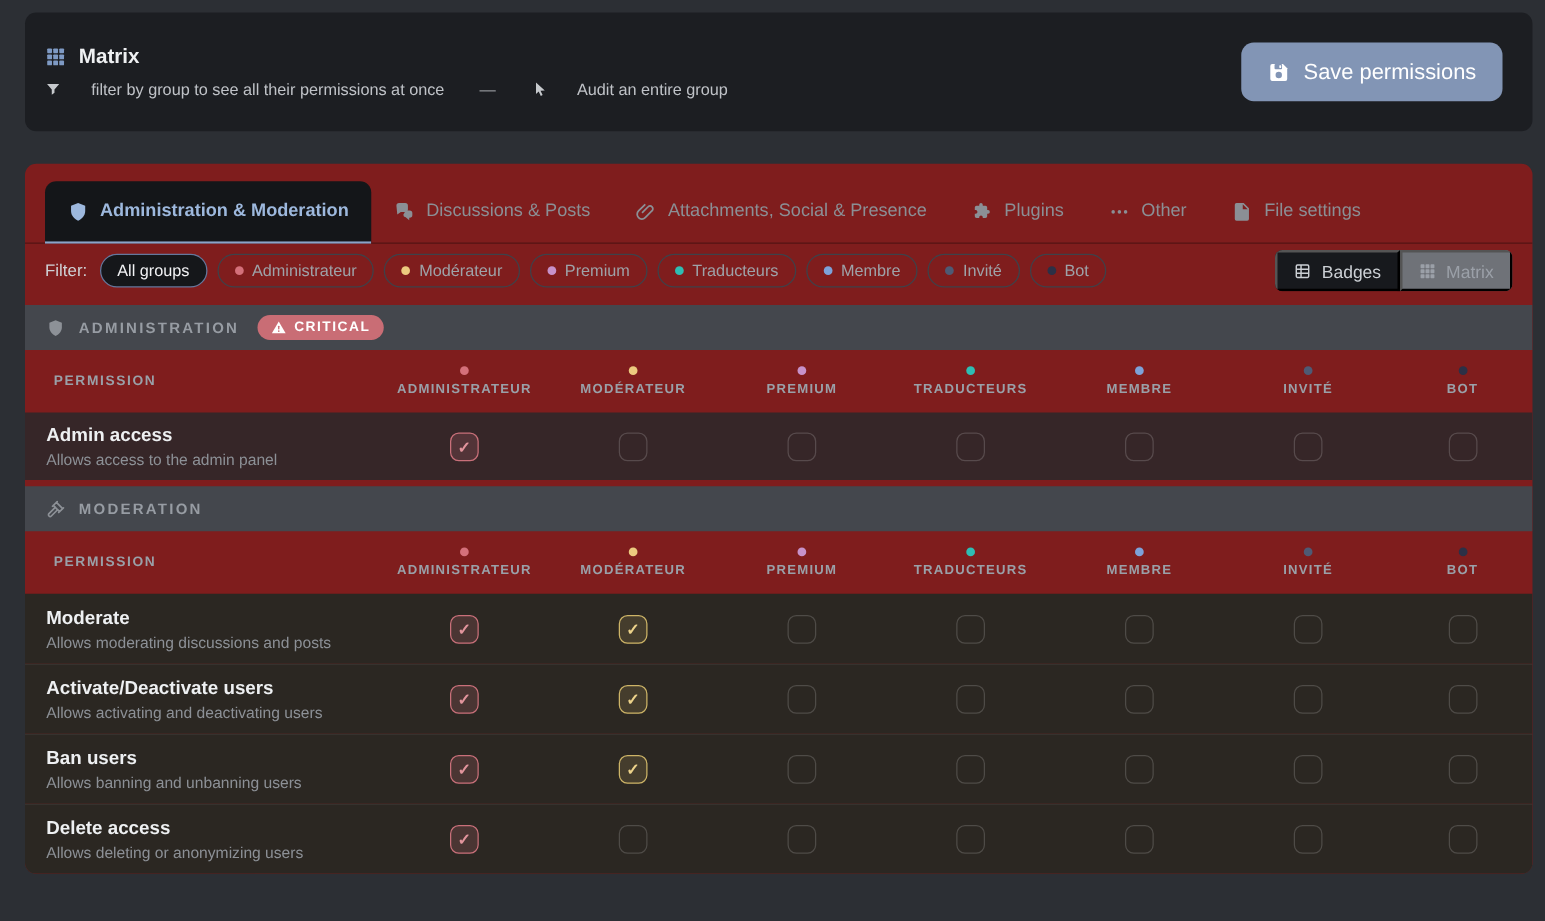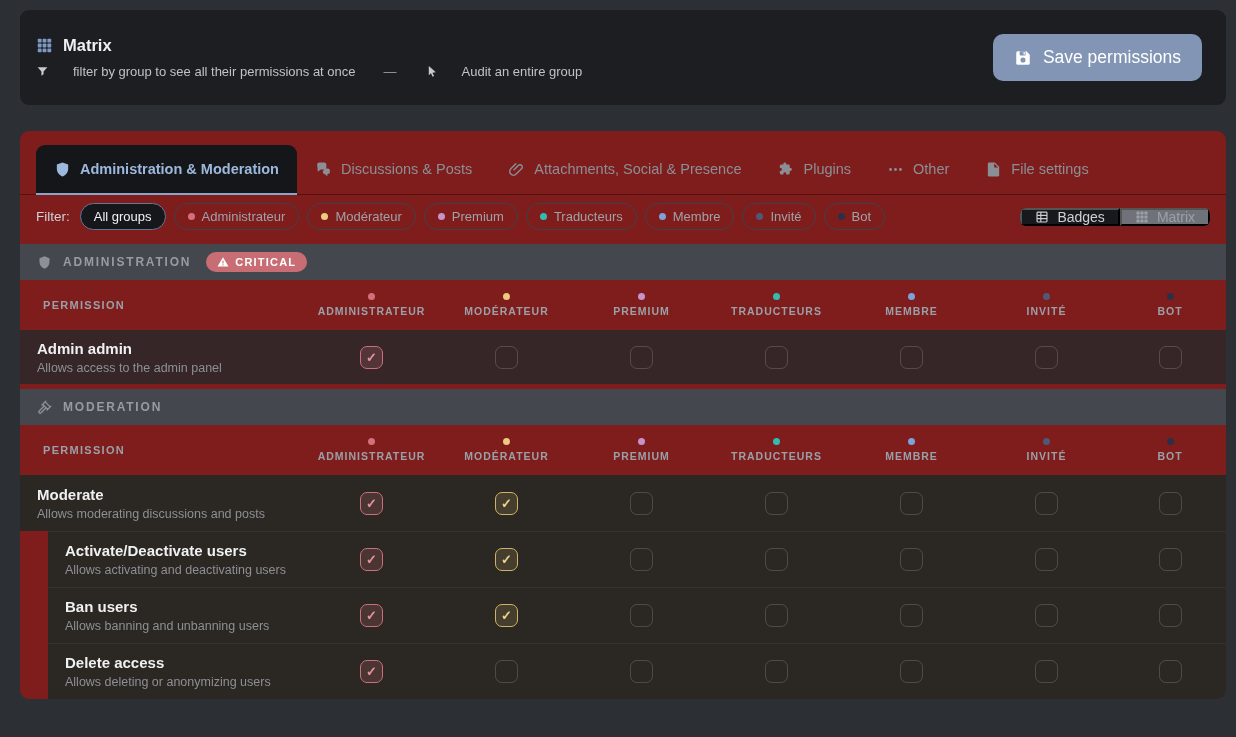--- a/index.html
+++ b/index.html
@@ -37,21 +37,21 @@
   
   .filter-row { display:flex; align-items:center; gap:10px; height:43px; padding:0 16px; }
   .filter-label { color:#cfd2d6; font-size:13.5px; }
   .pills { display:flex; align-items:center; gap:8px; }
   .pill { display:flex; align-items:center; gap:7px; height:27px; padding:0 13px;
     border:1px solid #3e424a; border-radius:14px; color:#9ea2a8; font-size:13px; cursor:pointer;
     background:transparent; white-space:nowrap; }
   .pill.selected { border:1.5px solid #64789d; color:#f1f2f4; background:#15171a; font-weight:normal; }
   .pill .dot { width:7px; height:7px; border-radius:50%; }
   .spacer { flex:1; }
-  .segmented { display:flex; border-radius:6px; overflow:hidden; height:18px; }
+  .segmented { display:flex; border-radius:6px; overflow:hidden; height:33px; }
   .seg { display:flex; align-items:center; gap:8px; padding:0 13px; font-size:14px; cursor:pointer; }
   .seg .icon { width:14px; height:14px; }
   .seg.inactive { background:#17191d; color:#ccd0d5; }
   .seg.active   { background:#6f7278; color:#9ba0a8; }
 
   
   .table-area { margin-top:6px; }
   .section + .section { margin-top:5px; }
   .section-bar { display:flex; align-items:center; gap:11px; height:36px; padding:0 17px;
     background:#44474d; }
@@ -65,21 +65,21 @@
   .thead { display:flex; align-items:center; height:50px; }
   .th-perm { flex:1 1 auto; padding-left:23px; font-size:11px; font-weight:bold;
     letter-spacing:1.3px; color:#9aa0a8; }
   .gcol { flex:0 0 135px; display:flex; flex-direction:column; align-items:center;
     justify-content:center; gap:5px; }
   .gcol:last-child { flex:0 0 112px; }
   .g-dot { width:7px; height:7px; border-radius:50%; }
   .g-label { font-size:10.5px; letter-spacing:1px; color:#9aa0a8; font-weight:bold; }
 
   .prow { display:flex; align-items:center; height:56px; }
-  .prow + .prow { border-top:1px solid rgba(255,255,255,0.055);margin-left:28px; }
+  .prow + .prow { border-top:1px solid rgba(255,255,255,0.055); }
   .tint-red .prow { background:#362628; height:54px; }
   .tint-olive .prow { background:#2b2722; }
   .perm-cell { flex:1 1 auto; padding-left:17px; display:flex; flex-direction:column; gap:4px; }
   .row-title { font-size:15px; font-weight:bold; color:#eef0f2; }
   .row-desc { font-size:12.5px; color:#8c9096; }
   .cbcol { flex:0 0 135px; display:flex; align-items:center; justify-content:center; }
   .cbcol:last-child { flex:0 0 112px; }
   .cb { width:23px; height:23px; border-radius:7px; border:1.5px solid rgba(255,255,255,0.17);
     background:transparent; color:transparent; display:flex; align-items:center; justify-content:center;
     font-size:13px; font-weight:bold; cursor:pointer; font-family:inherit; }
@@ -302,21 +302,21 @@
             <span class="g-dot" style="background: rgb(78, 90, 116);"></span>
             <span class="g-label">INVITÉ</span>
           </div>
           <div class="gcol">
             <span class="g-dot" style="background: rgb(44, 48, 70);"></span>
             <span class="g-label">BOT</span>
           </div>
         </div>
         <div class="prow">
           <div class="perm-cell">
-            <div class="row-title">Admin admin</div>
+            <div class="row-title">Admin access</div>
             <div class="row-desc">Allows access to the admin panel</div>
           </div>
           <div class="cbcol">
             <button class="cb red">✓</button>
           </div>
           <div class="cbcol">
             <button class="cb"></button>
           </div>
           <div class="cbcol">
             <button class="cb"></button>

